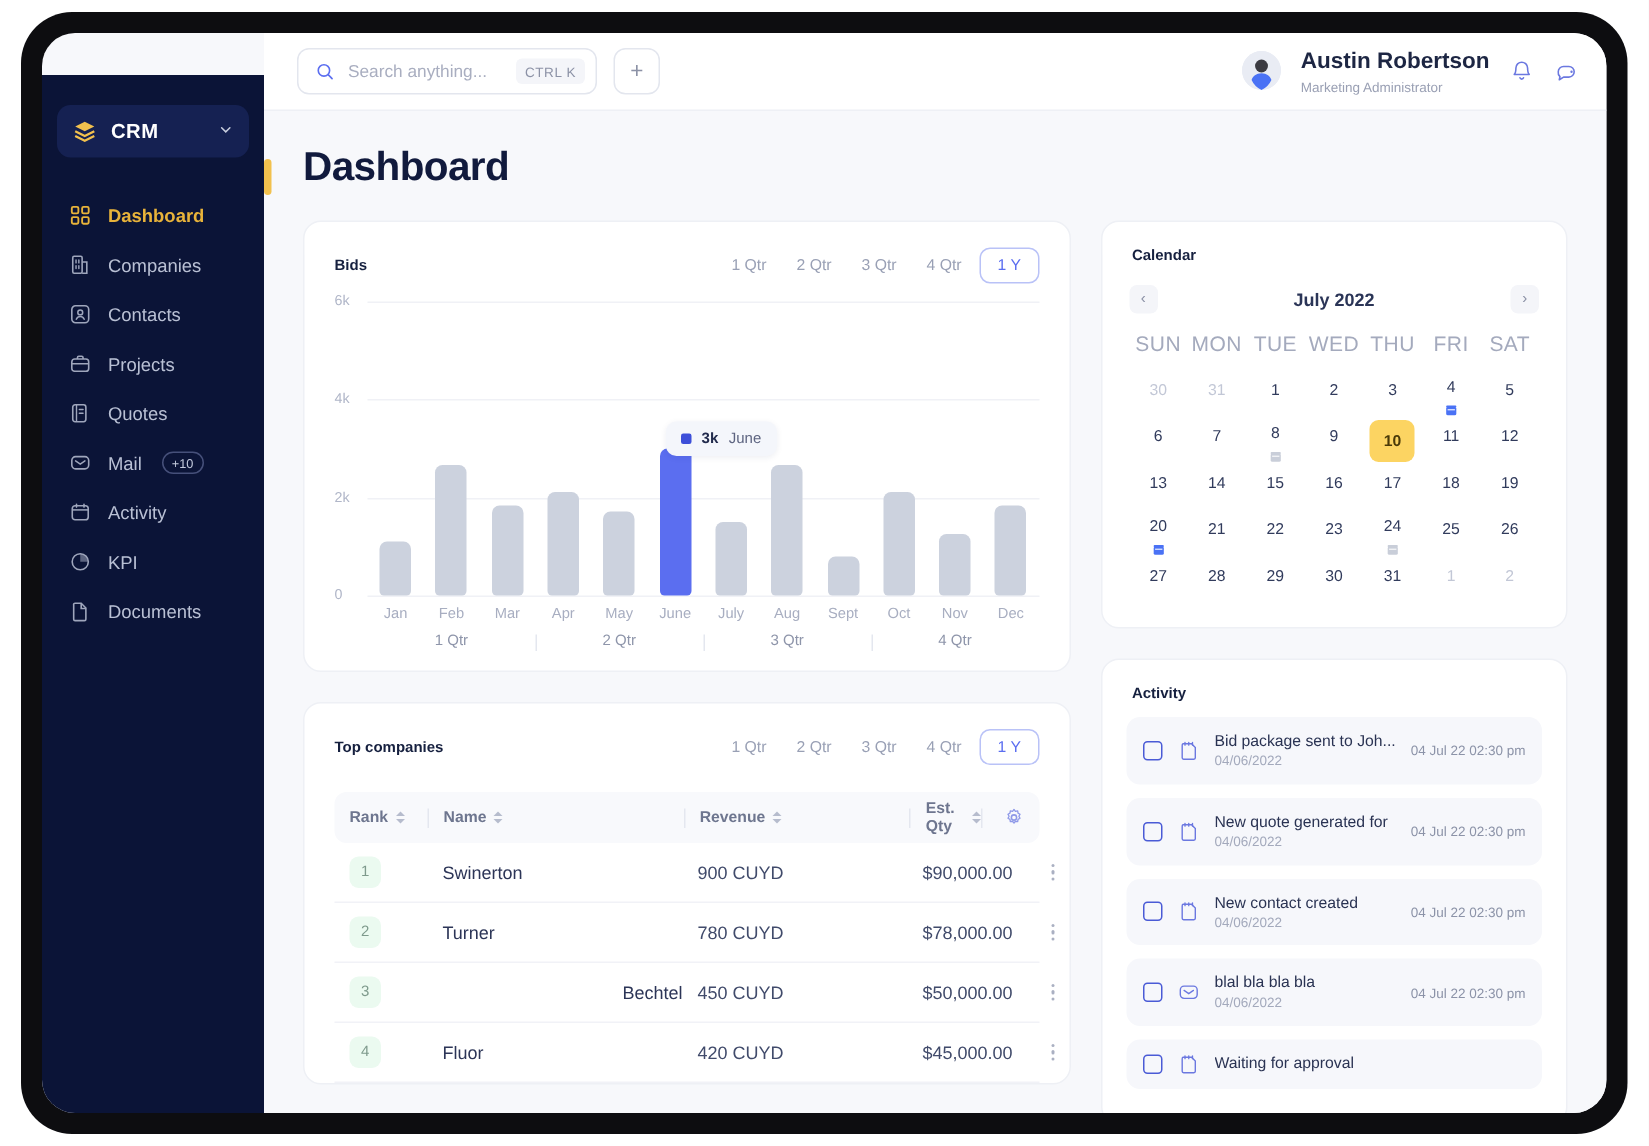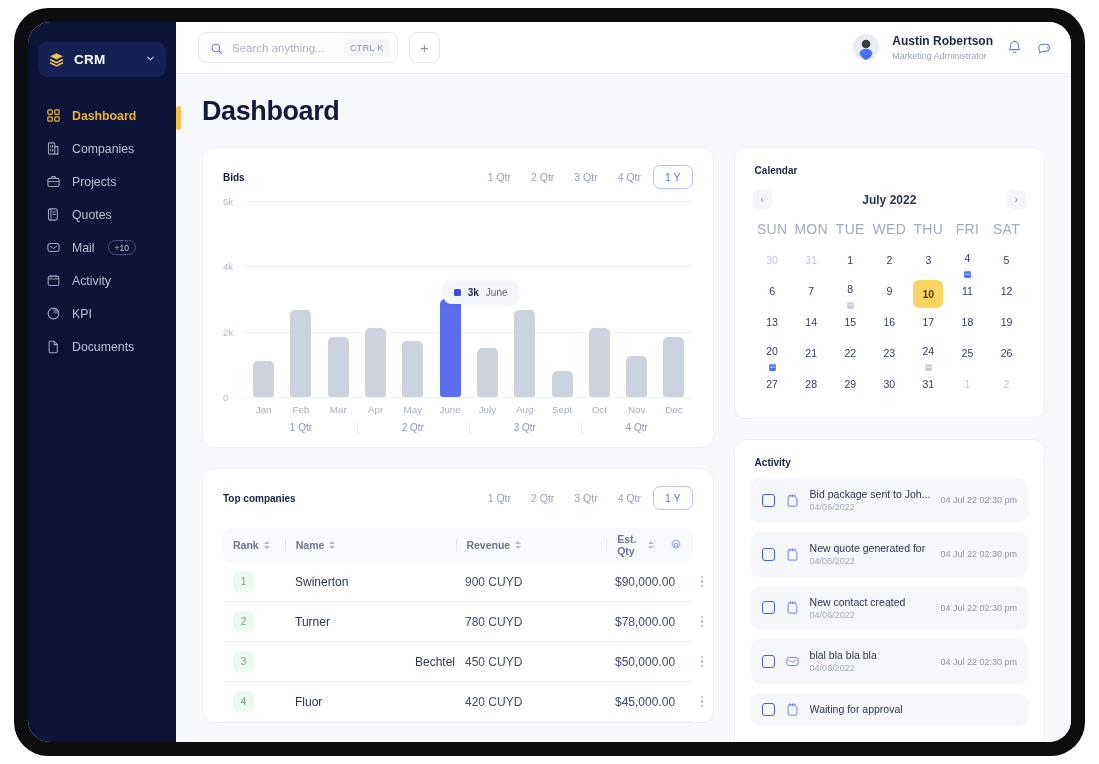--- a/index.html
+++ b/index.html
@@ -30,20 +30,21 @@
     display: flex;
   }
 
   
   .sidebar {
     width: 148px;
     background: #0b1437;
     padding: 14px 0 0 0;
     flex: 0 0 148px;
     position: relative;
+    margin-top: 28px;
   }
   .brand {
     display: flex; align-items: center; gap: 9px;
     margin: 6px 10px 22px 10px;
     padding: 9px 10px;
     background: #152152;
     border-radius: 9px;
     cursor: pointer;
   }
   .brand-logo { width: 17px; height: 17px; flex: 0 0 17px; }
@@ -112,21 +113,21 @@
     width: 31px; height: 31px; margin-left: 11px;
     border: 1px solid #e3e6ee; border-radius: 8px;
     display: flex; align-items: center; justify-content: center;
     color: #8c92a6; font-size: 15px; cursor: pointer; background:#fff;
   }
   .topbar-right { margin-left: auto; display: flex; align-items: center; gap: 13px; }
   .avatar {
     width: 26px; height: 26px; border-radius: 50%;
     background: #e9ecf4; overflow: hidden; flex: 0 0 26px;
   }
-  .user-name { font-size: 12px; color: #1d2643; font-weight: bold; line-height: 1.35; }
+  .user-name { font-size: 15px; color: #1d2643; font-weight: bold; line-height: 1.35; }
   .user-role { font-size: 9px; color: #9aa0b4; line-height: 1.35; }
   .top-ico { width: 17px; height: 17px; cursor: pointer; }
 
   .content {
     flex: 1;
     padding: 22px 26px 0 26px;
     overflow: hidden;
     background: #f7f8fb;
   }
   .page-title {
@@ -336,20 +337,30 @@
       <span class="nav-ico">
         <svg viewBox="0 0 24 24" width="15" height="15">
           <rect x="4" y="3" width="10" height="18" rx="1.5" fill="none" stroke="#b9c0d4" stroke-width="1.7"></rect>
           <path d="M14 9h5v12h-5" fill="none" stroke="#b9c0d4" stroke-width="1.7"></path>
           <path d="M7.5 7v3M10.5 7v3M7.5 13v3M10.5 13v3" stroke="#b9c0d4" stroke-width="1.5" stroke-linecap="round"></path>
         </svg>
       </span>
       <span>Companies</span>
     </div>
 
+    <div class="nav-item">
+      <span class="nav-ico">
+        <svg viewBox="0 0 24 24" width="15" height="15">
+          <rect x="3" y="3" width="18" height="18" rx="4" fill="none" stroke="#b9c0d4" stroke-width="1.7"></rect>
+          <circle cx="12" cy="10" r="2.6" fill="none" stroke="#b9c0d4" stroke-width="1.6"></circle>
+          <path d="M7.8 17.4c.9-2 2.5-3 4.2-3s3.3 1 4.2 3" fill="none" stroke="#b9c0d4" stroke-width="1.6" stroke-linecap="round"></path>
+        </svg>
+      </span>
+      <span>Contacts</span>
+    </div>
 
     <div class="nav-item">
       <span class="nav-ico">
         <svg viewBox="0 0 24 24" width="15" height="15">
           <rect x="3" y="7" width="18" height="13" rx="3" fill="none" stroke="#b9c0d4" stroke-width="1.7"></rect>
           <path d="M9 7V5.5A1.5 1.5 0 0 1 10.5 4h3A1.5 1.5 0 0 1 15 5.5V7" fill="none" stroke="#b9c0d4" stroke-width="1.7"></path>
           <path d="M3 12h18" stroke="#b9c0d4" stroke-width="1.5"></path>
         </svg>
       </span>
       <span>Projects</span>

